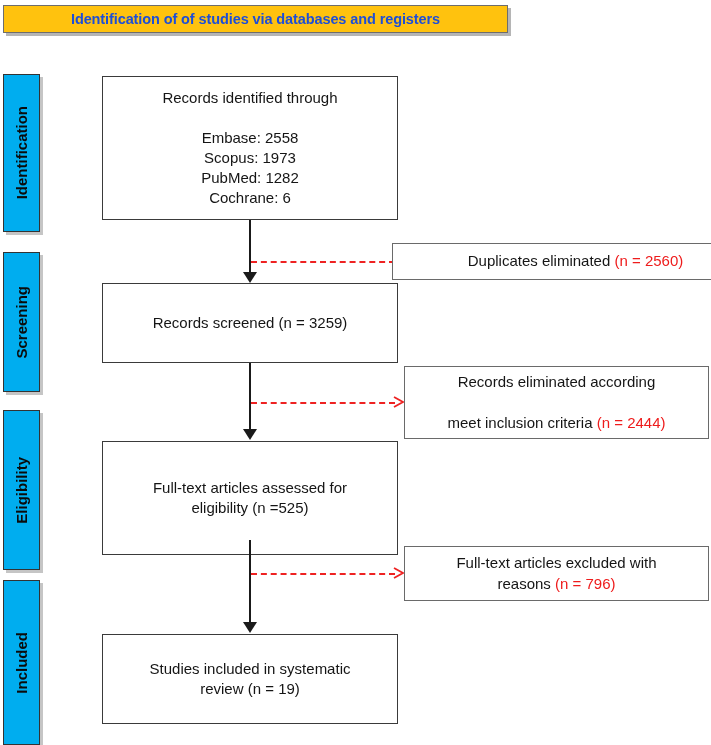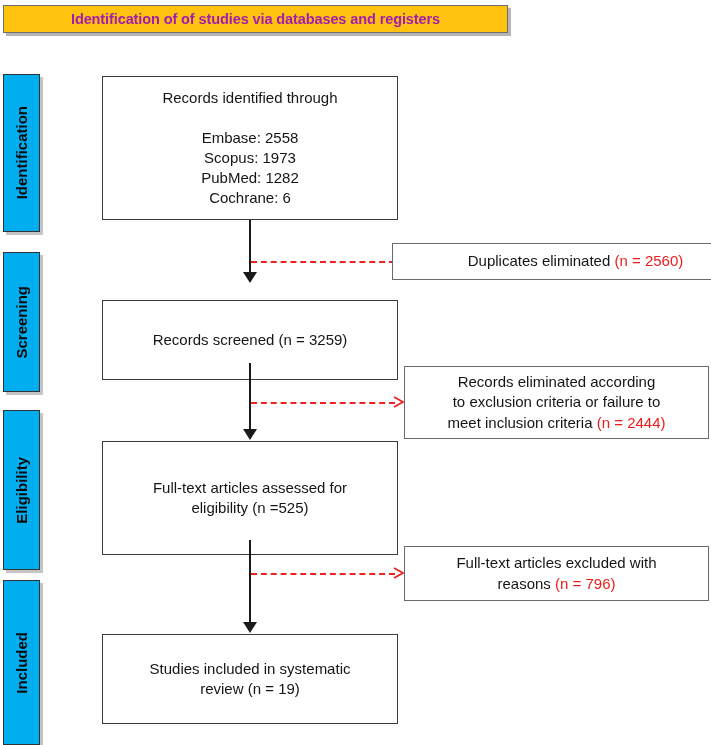--- a/index.html
+++ b/index.html
@@ -26,21 +26,21 @@
     border: 1px solid #6d6d6d;
     box-shadow: 3px 3px 0 rgba(120,120,120,0.55);
     box-sizing: border-box;
     display: flex;
     align-items: center;
     justify-content: center;
   }
   #title-banner .title-text {
     font-size: 14.5px;
     font-weight: bold;
-    color: #a21caf;
+    color: #1d4ed8;
     letter-spacing: -0.1px;
     white-space: nowrap;
   }
 
   
   .stage-tab {
     position: absolute;
     left: 3px;
     width: 37px;
     background: #00ADEF;
@@ -78,21 +78,21 @@
     padding: 4px 8px;
   }
   .flow-box .box-text {
     font-size: 15px;
     line-height: 1.33;
     color: #151515;
   }
 
   
   #box-identified  { left: 102px; top: 76px;  width: 296px; height: 144px; }
-  #box-screened    { left: 102px; top: 300px; width: 296px; height: 80px;  }
+  #box-screened    { left: 102px; top: 283px; width: 296px; height: 80px;  }
   #box-fulltext    { left: 102px; top: 441px; width: 296px; height: 114px;  }
   #box-included    { left: 102px; top: 634px; width: 296px; height: 90px;  }
 
   
   .exclusion-box {
     position: absolute;
     background: #ffffff;
     border: 1.6px solid #6a6a6a;
     box-sizing: border-box;
     display: flex;
@@ -212,21 +212,21 @@
 <div class="h-dashed" id="hdash-2"></div>
 <div class="h-arrowhead" id="hhead-2">
   <svg width="12" height="12" viewBox="0 0 12 12">
       <path d="M1 1 L10 6 L1 11" fill="none" stroke="#ee2222" stroke-width="1.8"></path>
     </svg>
 </div>
 
 <div class="exclusion-box" id="box-recs-elim">
   <div class="box-text">
     <span>Records eliminated according</span><br>
-    <span>to exclusion criteria or failure to</span><br>
+    <br>
     <span>meet inclusion criteria </span><span class="nred">(n = 2444)</span>
   </div>
 </div>
 
 <div class="flow-box" id="box-fulltext">
   <div class="box-text">
     <span>Full-text articles assessed for</span><br>
     <span>eligibility (n =525)</span>
   </div>
 </div>

